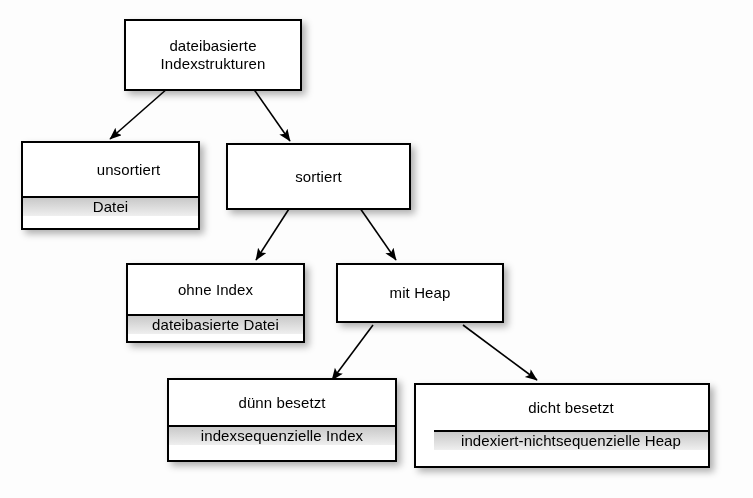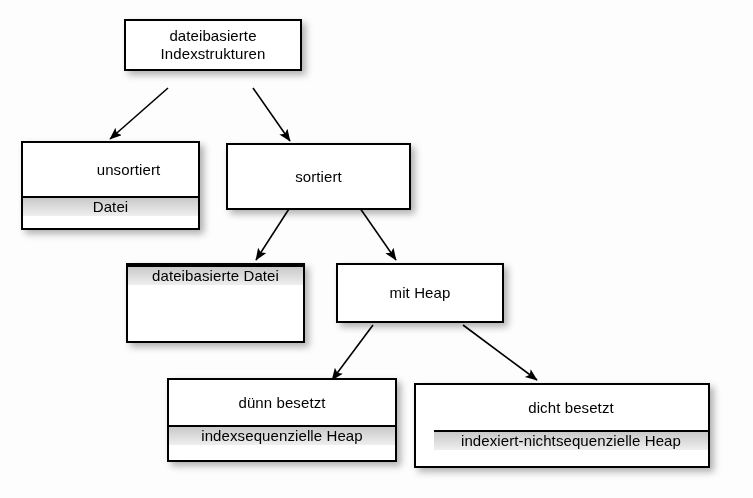--- a/index.html
+++ b/index.html
@@ -72,49 +72,50 @@
     <g id="edges-group">
         <line x1="168" y1="88" x2="110" y2="139" stroke="#000000" stroke-width="1.6" marker-end="url(#arrowhead)"></line>
         <line x1="253" y1="88" x2="290" y2="141" stroke="#000000" stroke-width="1.6" marker-end="url(#arrowhead)"></line>
         <line x1="296" y1="198" x2="256" y2="260" stroke="#000000" stroke-width="1.6" marker-end="url(#arrowhead)"></line>
         <line x1="353" y1="198" x2="396" y2="260" stroke="#000000" stroke-width="1.6" marker-end="url(#arrowhead)"></line>
         <line x1="373" y1="325" x2="332" y2="380" stroke="#000000" stroke-width="1.6" marker-end="url(#arrowhead)"></line>
         <line x1="463" y1="325" x2="537" y2="380" stroke="#000000" stroke-width="1.6" marker-end="url(#arrowhead)"></line>
       </g>
   </svg>
 
-  <div class="node single" style="left: 124px; top: 19px; width: 178px; height: 52px;">
+  <div class="node single" style="left: 124px; top: 19px; width: 178px; height: 72px;">
     <div class="cell title">
       <span>
         <span>dateibasierte</span><br>
         <span>Indexstrukturen</span>
       </span>
     </div>
   </div>
 
   <div class="node" style="left: 21px; top: 141px; width: 179px; height: 89px;">
     <div class="cell title" style="flex: 0 0 53px; padding-left: 36px;">unsortiert</div>
     <div class="cell sub">Datei</div>
   </div>
 
   <div class="node single" style="left: 226px; top: 143px; width: 185px; height: 67px;">
     <div class="cell title">sortiert</div>
   </div>
 
   <div class="node" style="left: 126px; top: 263px; width: 179px; height: 80px;">
+    <div class="cell title" style="flex: 0 0 49px;">ohne Index</div>
     <div class="cell sub">dateibasierte Datei</div>
   </div>
 
   <div class="node single" style="left: 336px; top: 263px; width: 168px; height: 60px;">
     <div class="cell title">mit Heap</div>
   </div>
 
   <div class="node" style="left: 167px; top: 378px; width: 230px; height: 84px;">
     <div class="cell title" style="flex: 0 0 45px;">dünn besetzt</div>
-    <div class="cell sub">indexsequenzielle Heap</div>
+    <div class="cell sub">indexsequenzielle Index</div>
   </div>
 
   <div class="node" style="left: 414px; top: 383px; width: 296px; height: 85px; padding-left: 18px;">
     <div class="cell title" style="flex: 0 0 45px;">dicht besetzt</div>
     <div class="cell sub">indexiert-nichtsequenzielle Heap</div>
   </div>
 
 </div>
 
 </body></html>

